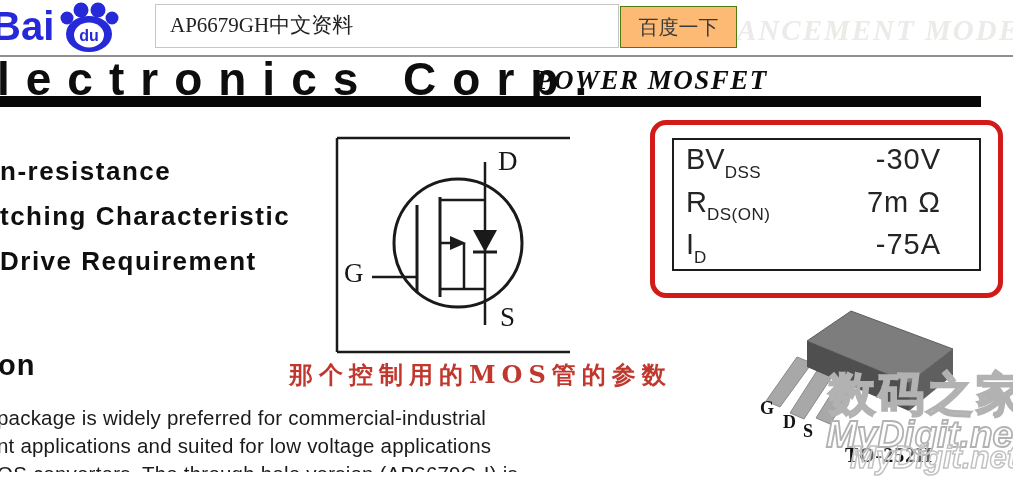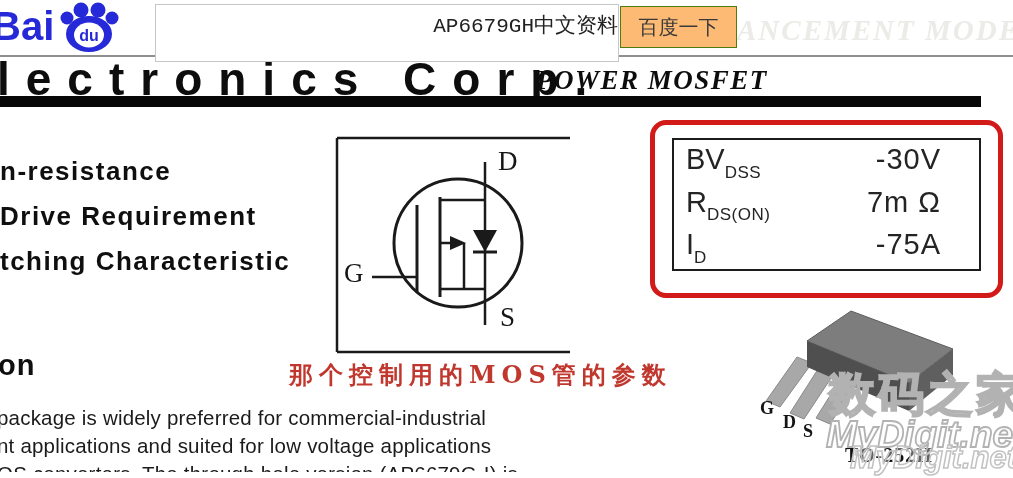--- a/index.html
+++ b/index.html
@@ -9,21 +9,21 @@
   }
   .abs{position:absolute;}
 
   
   .logo{left:-8px;top:2px;height:50px;display:flex;align-items:flex-start;z-index:5;cursor:pointer;}
   .logo-bai{font-size:40px;font-weight:bold;color:#2629d8;line-height:48px;letter-spacing:0px;}
   .logo-paw{margin-left:2px;margin-top:0px;}
   .logo-wenku{font-size:34px;font-weight:bold;color:#d72622;line-height:52px;margin-left:3px;letter-spacing:2px;}
   .search-input{
     left:155px;top:4px;width:448px;height:36px;border:1px solid #c6c6c6;background:#fff;
-    font-family:Liberation Mono, monospace;font-size:21px;color:#222;padding:2px 0 18px 14px;z-index:4;text-align:right;
+    font-family:Liberation Serif, serif;font-size:21px;color:#222;padding:2px 0 4px 14px;z-index:4;
   }
   .search-btn{
     left:620px;top:6px;width:117px;height:42px;background:#fdba74;border:1px solid #4d7c0f;
     font-family:"Liberation Sans",sans-serif;font-size:20px;color:#3a3a3a;z-index:4;cursor:pointer;
   }
   .wm-top{
     left:737px;top:14px;font-family:"Liberation Serif",serif;font-style:italic;font-weight:bold;
     font-size:29px;color:#ebebe8;letter-spacing:2px;white-space:nowrap;z-index:1;
   }
   .header-rule{left:0;top:55px;width:1013px;height:2px;background:#8f8f8f;}
@@ -103,22 +103,22 @@
   <input class="abs search-input" type="text" value="AP6679GH中文资料" style="">
   <button class="abs search-btn">百度一下</button>
   <div class="abs header-rule"></div>
 
   <div class="abs company">lectronics Corp.</div>
   <div class="abs doctype">POWER MOSFET</div>
   <div class="abs title-bar"></div>
 
   <div class="abs features">
     <div class="feature-line">n-resistance</div>
+    <div class="feature-line">tching Characteristic</div>
     <div class="feature-line">Drive Requirement</div>
-    <div class="feature-line">tching Characteristic</div>
   </div>
 
   <svg class="abs" style="left:330px;top:130px;z-index:1" width="250" height="228" viewBox="330 130 250 228">
     <g stroke="#1a1a1a" stroke-width="2.5" fill="none">
       <path d="M337 138 H570"></path>
       <path d="M337 138 V352"></path>
       <path d="M337 352 H570"></path>
       <circle cx="458" cy="243" r="64" stroke-width="3"></circle>
       <path d="M485 162 V325"></path>
       <path d="M417 205 V293" stroke-width="3"></path>

